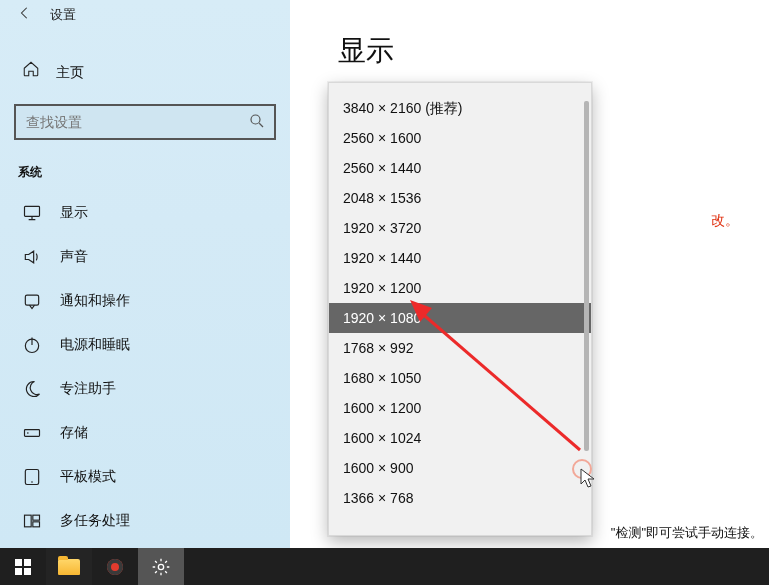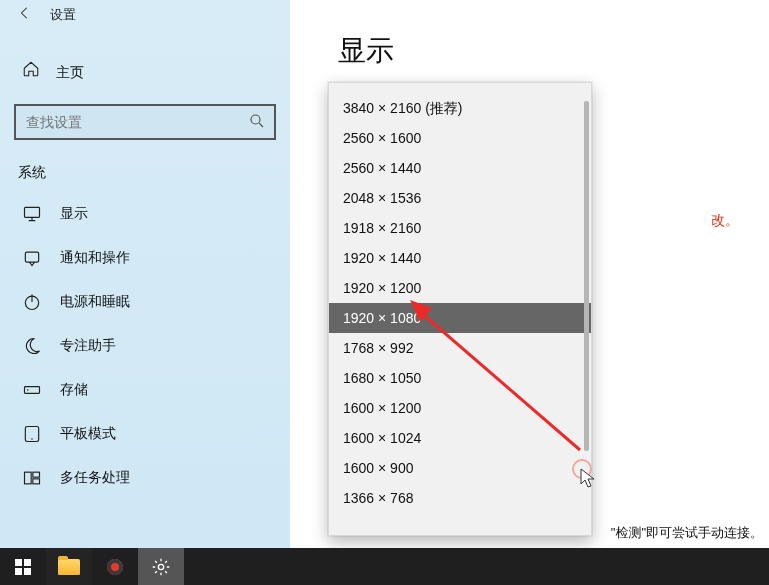--- a/index.html
+++ b/index.html
@@ -19,21 +19,21 @@
   .home-icon { width: 18px; }
   .home-label { font-size: 14px; color: #111; }
 
   .search-wrap { margin: 14px 14px 16px 14px; position: relative; }
   .search-input {
     width: 100%; height: 36px; border: 2px solid #555; background: #cfe5f1;
     font-size: 14px; padding: 0 36px 0 10px; color: #333; outline: none;
   }
   .search-icon { position: absolute; right: 10px; top: 8px; color: #555; }
 
-  .section-head { font-size: 14px; font-weight: 400; margin: 24px 0 10px 18px; color: #111; }
+  .section-head { font-size: 12px; font-weight: 700; margin: 24px 0 10px 18px; color: #111; }
 
   .nav { margin-top: 8px; }
   .nav-item {
     display: flex; align-items: center; gap: 18px; padding: 12px 0 12px 22px; cursor: default;
     font-size: 14px; color: #111;
   }
   .nav-item.active {}
   .nav-icon { width: 20px; display: flex; justify-content: center; color: #222; }
 
   
@@ -129,20 +129,29 @@
             <svg width="20" height="20" viewBox="0 0 24 24">
               <rect x="3" y="4" width="18" height="12" rx="1" fill="none" stroke="#222" stroke-width="1.4"></rect>
               <path d="M8 20h8M12 16v4" stroke="#222" stroke-width="1.4"></path>
             </svg>
           </span>
           <span>显示</span>
         </div>
         <div class="nav-item">
           <span class="nav-icon">
             <svg width="20" height="20" viewBox="0 0 24 24">
+              <path d="M4 9v6h4l6 4V5L8 9z" fill="none" stroke="#222" stroke-width="1.4"></path>
+              <path d="M17 8c1.5 1.5 1.5 6.5 0 8" fill="none" stroke="#222" stroke-width="1.4"></path>
+            </svg>
+          </span>
+          <span>声音</span>
+        </div>
+        <div class="nav-item">
+          <span class="nav-icon">
+            <svg width="20" height="20" viewBox="0 0 24 24">
               <rect x="4" y="5" width="16" height="12" rx="2" fill="none" stroke="#222" stroke-width="1.4"></rect>
               <path d="M9 17 12 21 15 17" fill="none" stroke="#222" stroke-width="1.4"></path>
             </svg>
           </span>
           <span>通知和操作</span>
         </div>
         <div class="nav-item">
           <span class="nav-icon">
             <svg width="20" height="20" viewBox="0 0 24 24">
               <circle cx="12" cy="13" r="8" fill="none" stroke="#222" stroke-width="1.4"></circle>
@@ -196,21 +205,21 @@
     <div class="bottom-hint">"检测"即可尝试手动连接。</div>
   </div>
 
   <div class="dropdown">
     <div class="dd-list" id="dd-list">
       <div class="dd-scrollbar"></div>
     <div class="dd-item">3840 × 2160 (推荐)</div>
         <div class="dd-item">2560 × 1600</div>
         <div class="dd-item">2560 × 1440</div>
         <div class="dd-item">2048 × 1536</div>
-        <div class="dd-item">1918 × 2160</div>
+        <div class="dd-item">1920 × 3720</div>
         <div class="dd-item">1920 × 1440</div>
         <div class="dd-item">1920 × 1200</div>
         <div class="dd-item selected">1920 × 1080</div>
         <div class="dd-item">1768 × 992</div>
         <div class="dd-item">1680 × 1050</div>
         <div class="dd-item">1600 × 1200</div>
         <div class="dd-item">1600 × 1024</div>
         <div class="dd-item">1600 × 900</div>
         <div class="dd-item">1366 × 768</div>
       </div>

